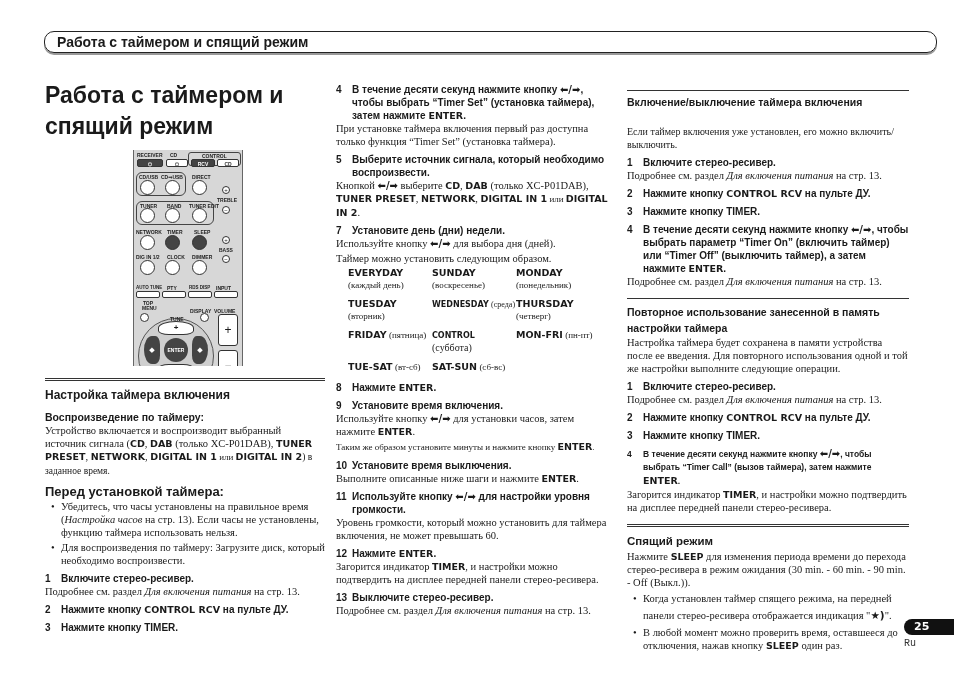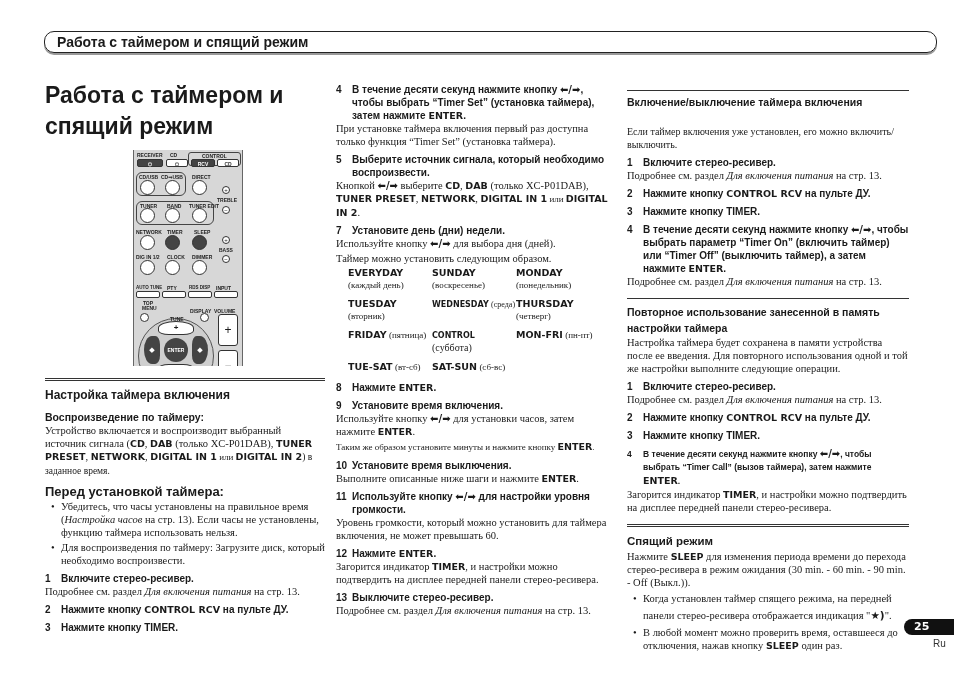--- a/index.html
+++ b/index.html
@@ -59,21 +59,21 @@
   #remote .btn.dark { background: #444; }
   #remote .rect { position: absolute; border: 1px solid #333; background: #fff; border-radius: 2px; font-size: 5px; color: #fff; text-align: center; line-height: 8px; font-weight: bold; }
   #remote .rect.dark { background: #444; }
   #remote .frame { position: absolute; border: 1px solid #444; border-radius: 6px; }
 
   #page-badge {
     position: absolute; left: 904px; top: 619px; width: 50px; height: 16px;
     background: #111; border-radius: 8px 0 0 8px; color: #fff;
     font-family: "DejaVu Sans", sans-serif; font-weight: bold; font-size: 11px; line-height: 16px; padding-left: 10px;
   }
-  #lang { position: absolute; left: 933px; top: 638px; font-family: Liberation Sans, sans-serif; font-size: 10px; color: #333; text-align: center; }
+  #lang { position: absolute; left: 904px; top: 638px; font-family: Liberation Mono, monospace; font-size: 10px; color: #333; text-align: center; }
 </style>
 </head>
 <body>
 
 <div id="header-bar">
   <span>Работа с таймером и спящий режим</span>
 </div>
 
 <h1 id="page-title">Работа с таймером и спящий режим</h1>
 

